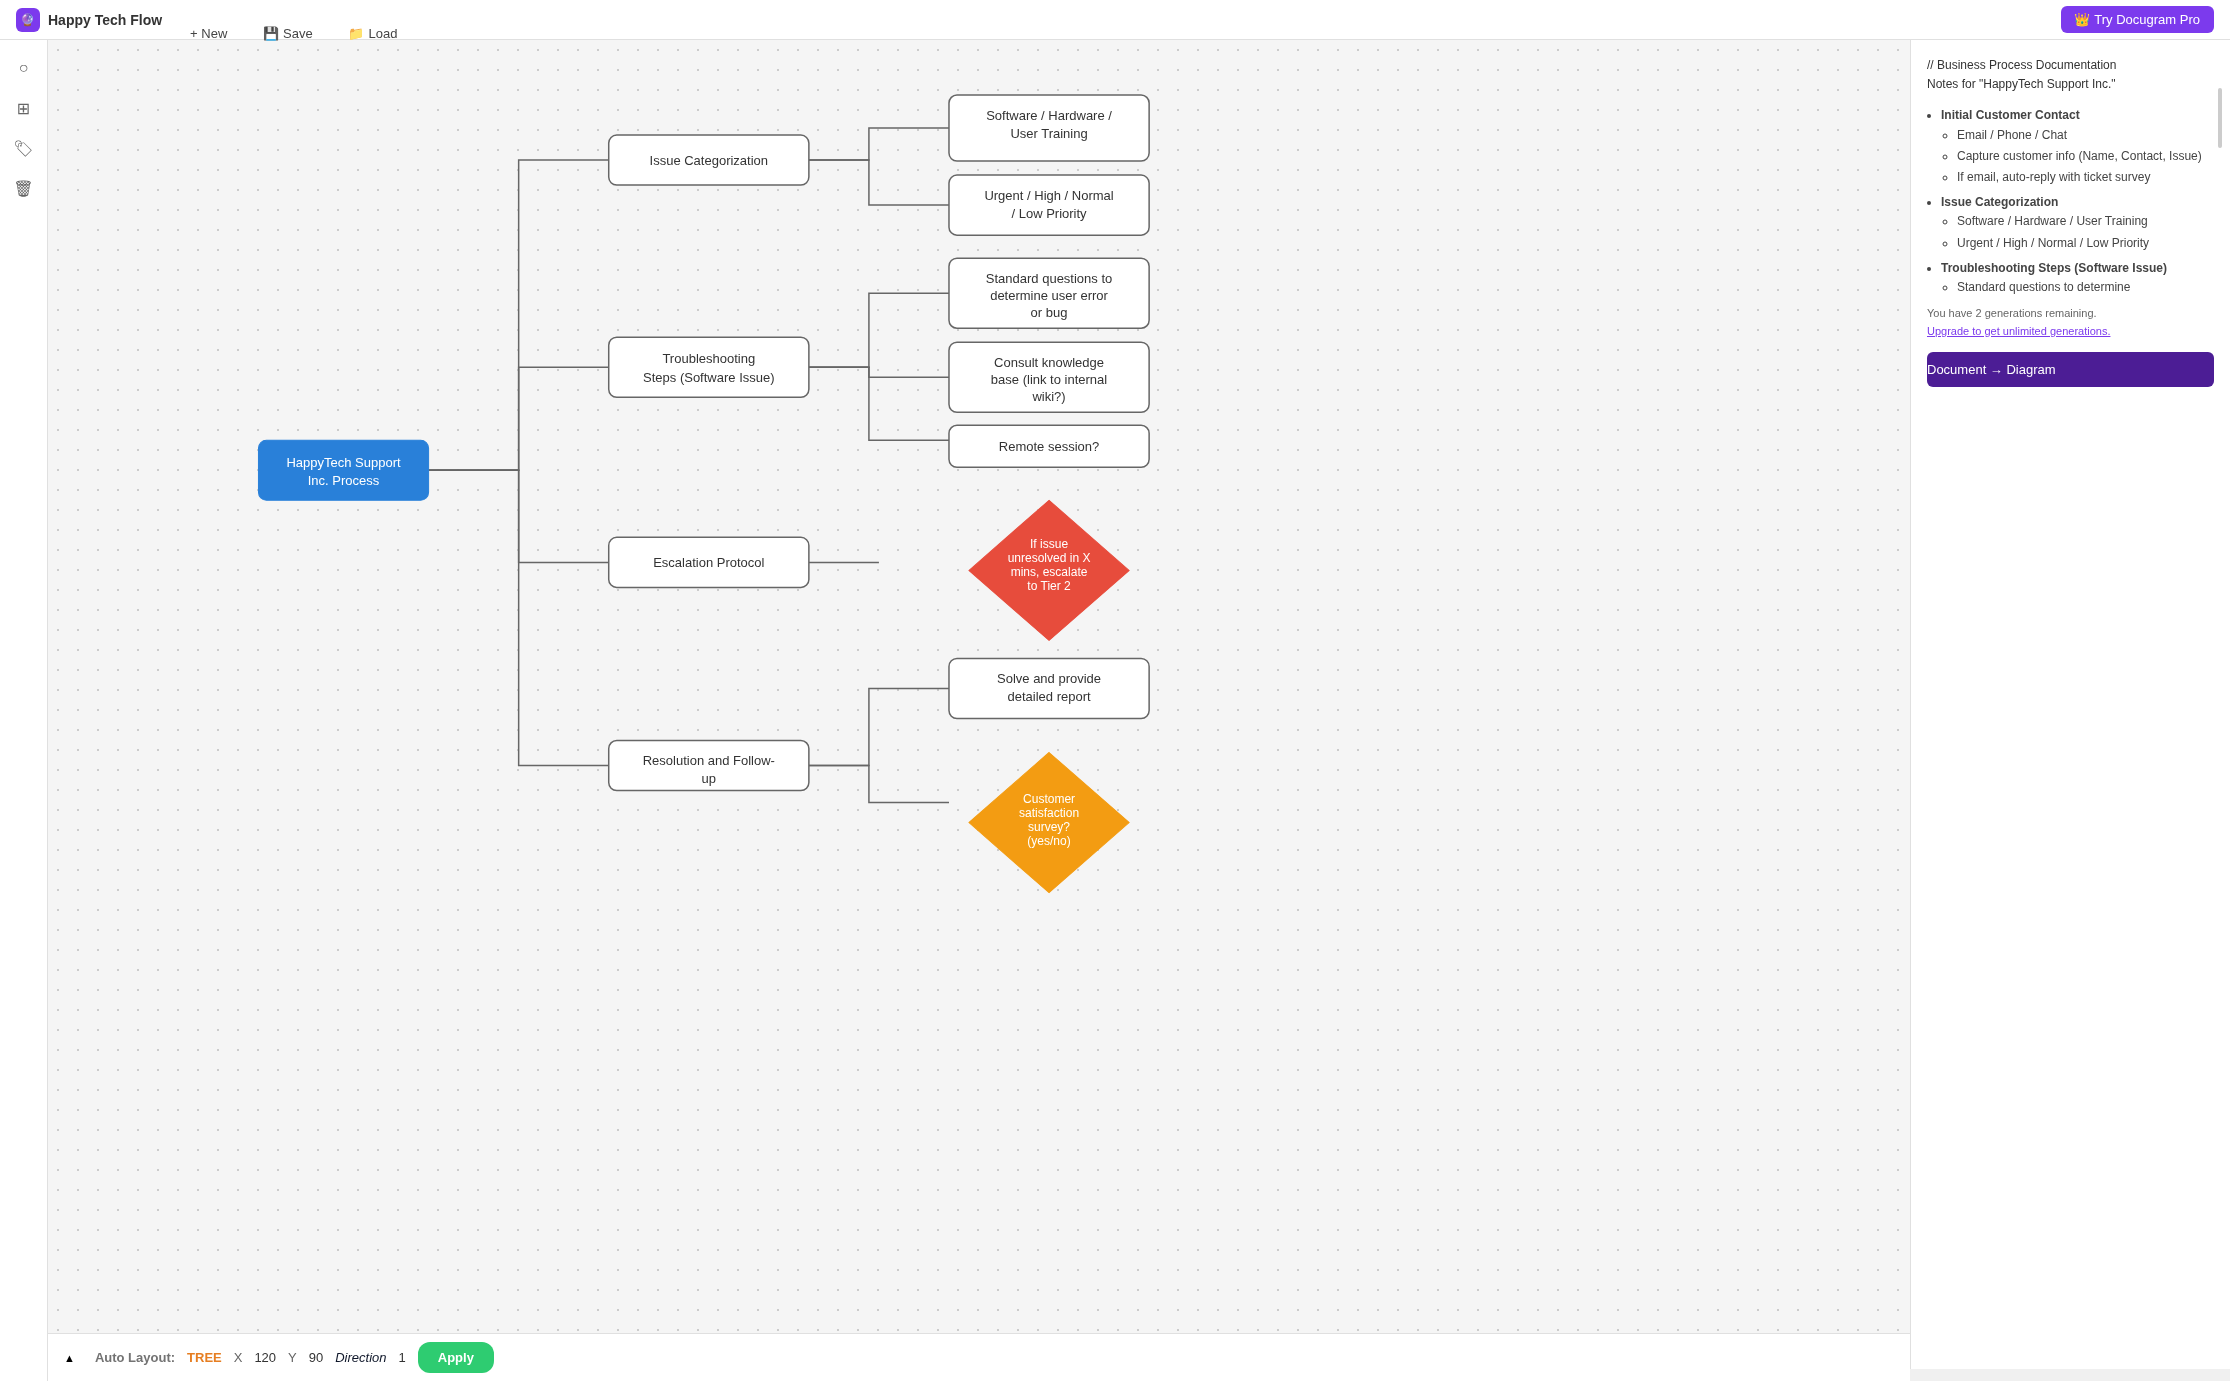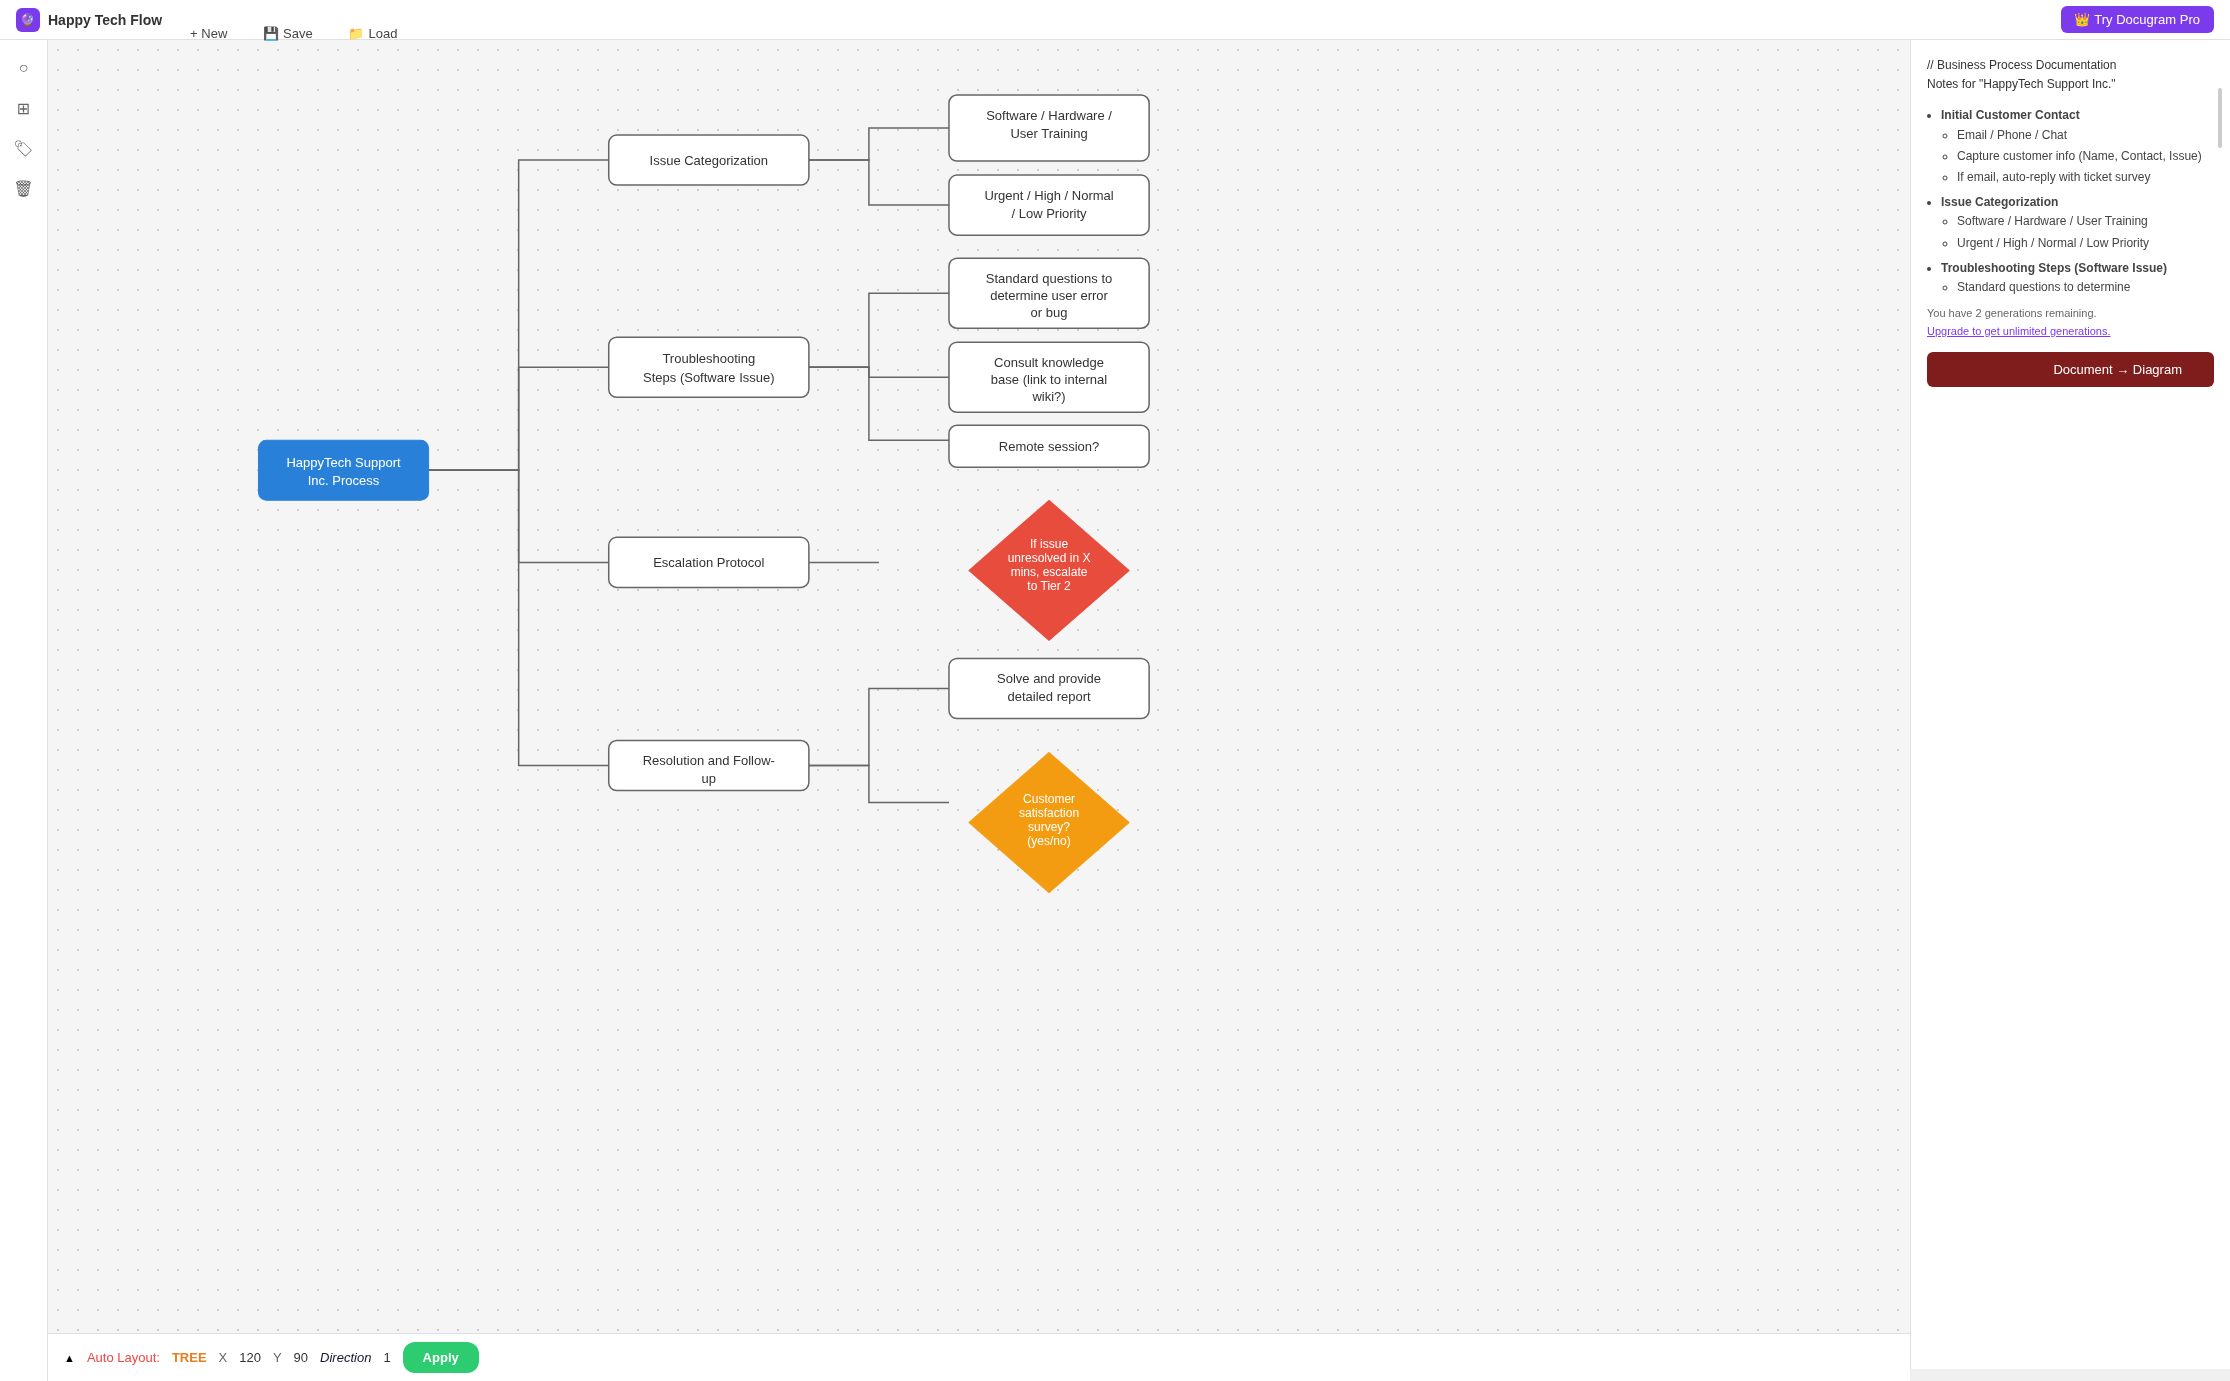--- a/index.html
+++ b/index.html
@@ -46,23 +46,23 @@
     .right-panel {
       position: absolute; right: 0; top: 40px; bottom: 12px; width: 320px;
       background: #fff; border-left: 1px solid #e0e0e0;
       padding: 16px; overflow-y: auto; font-size: 12px; line-height: 1.6;
     }
     .right-panel ul { padding-left: 16px; }
     .right-panel li { margin-bottom: 2px; color: #444; }
     .upgrade-note { color: #666; font-size: 11px; margin-top: 8px; }
     .upgrade-link { color: #7c3aed; text-decoration: underline; cursor: pointer; }
     .doc-diagram-btn {
-      display: flex; align-items: center; justify-content: flex-end;
-      background: #7f1d1d; color: white; border: none; border-radius: 6px;
-      padding: 10px 32px; font-size: 13px; cursor: pointer; width: 100%;
+      display: flex; align-items: center; justify-content: flex-start;
+      background: #4c1d95; color: white; border: none; border-radius: 6px;
+      padding: 10px 0; font-size: 13px; cursor: pointer; width: 100%;
       margin-top: 12px; gap: 8px;
     }
     .scroll-indicator {
       position: absolute; right: 8px; top: 40px; bottom: 0;
       width: 4px;
     }
     .scroll-bar {
       width: 4px; height: 60px; background: #ccc; border-radius: 2px;
       margin-top: 8px;
     }
@@ -229,21 +229,21 @@
     <span class="upgrade-link">Upgrade to get unlimited generations.</span>
   </p>
 
   <button class="doc-diagram-btn">
     <span>Document → Diagram</span>
   </button>
 </div>
 
 <div class="bottom-bar">
   <span style="font-size:11px;">▲</span>
-  <span style="font-weight:400; color:#ef4444;">Auto Layout:</span>
+  <span style="font-weight:700; color:#737373;margin-left:8px;">Auto Layout:</span>
   <span style="color:#e67e22; font-weight:700;">TREE</span>
   <span style="color:#666;">X</span>
   <span style="color:#333; font-weight:500;">120</span>
   <span style="color:#666;">Y</span>
   <span style="color:#333; font-weight:500;">90</span>
   <span style="color:#0f172a;font-style:italic;">Direction</span>
   <span style="color:#333; font-weight:500;">1</span>
   <button class="apply-btn">
     <span>Apply</span>
   </button>

